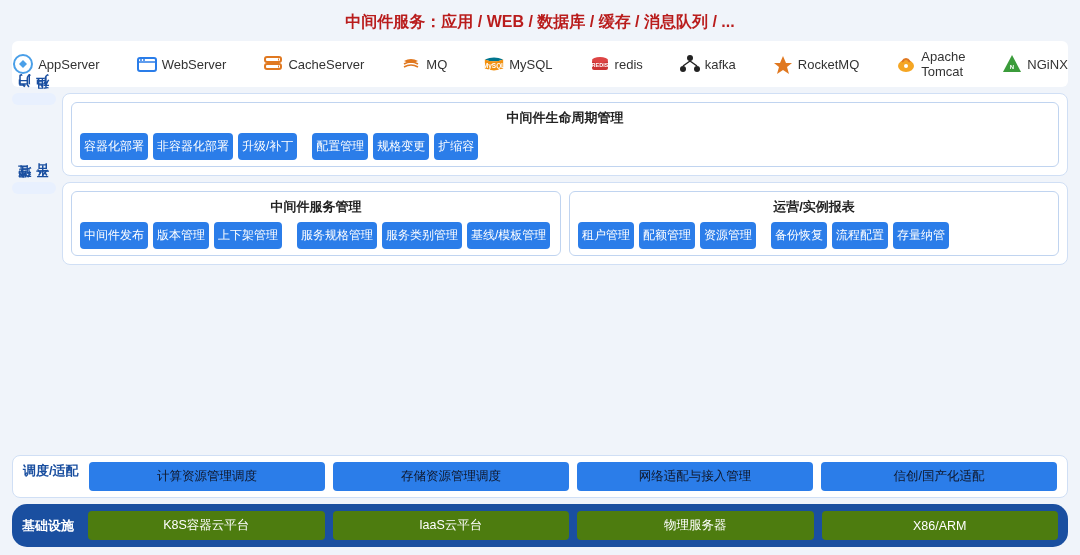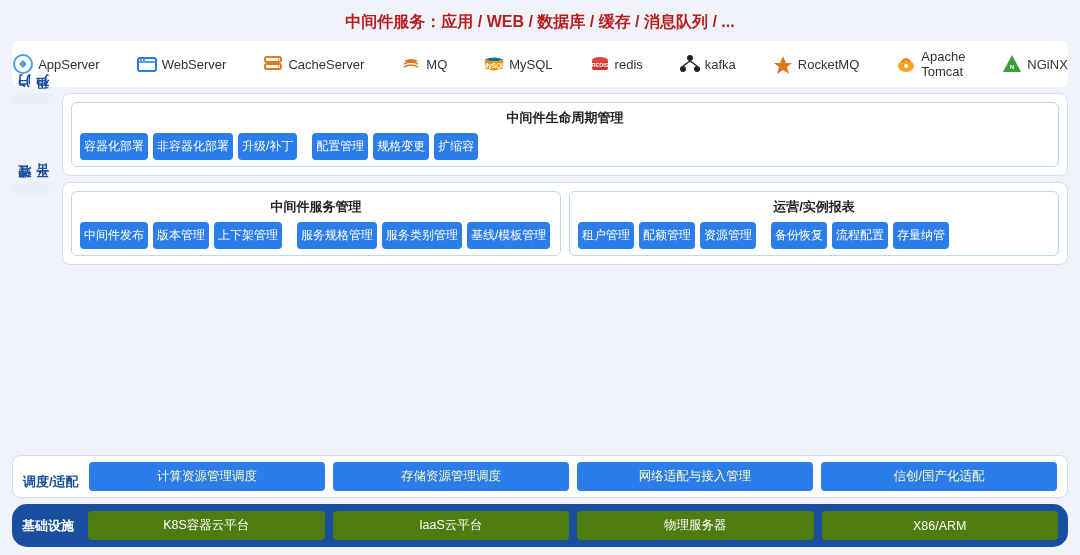--- a/index.html
+++ b/index.html
@@ -131,36 +131,36 @@
       padding: 5px 4px;
       font-size: 12px;
       text-align: center;
       cursor: pointer;
       white-space: nowrap;
     }
 
     
     .schedule-row {
       display: flex;
-      align-items: flex-end;
+      align-items: flex-start;
       gap: 6px;
       background: #fff;
       border-radius: 8px;
       border: 1.5px solid #d0dff5;
       padding: 6px 10px;
     }
     .schedule-btns {
       display: flex;
       gap: 8px;
       flex: 1;
     }
     .btn-blue-wide {
       flex: 1;
       background: #2b7de9;
-      color: #fef9c3;
+      color: #0f172a;
       border: none;
       border-radius: 4px;
       padding: 6px 8px;
       font-size: 12.5px;
       text-align: center;
       cursor: pointer;
     }
 
     
     .infra-row {

